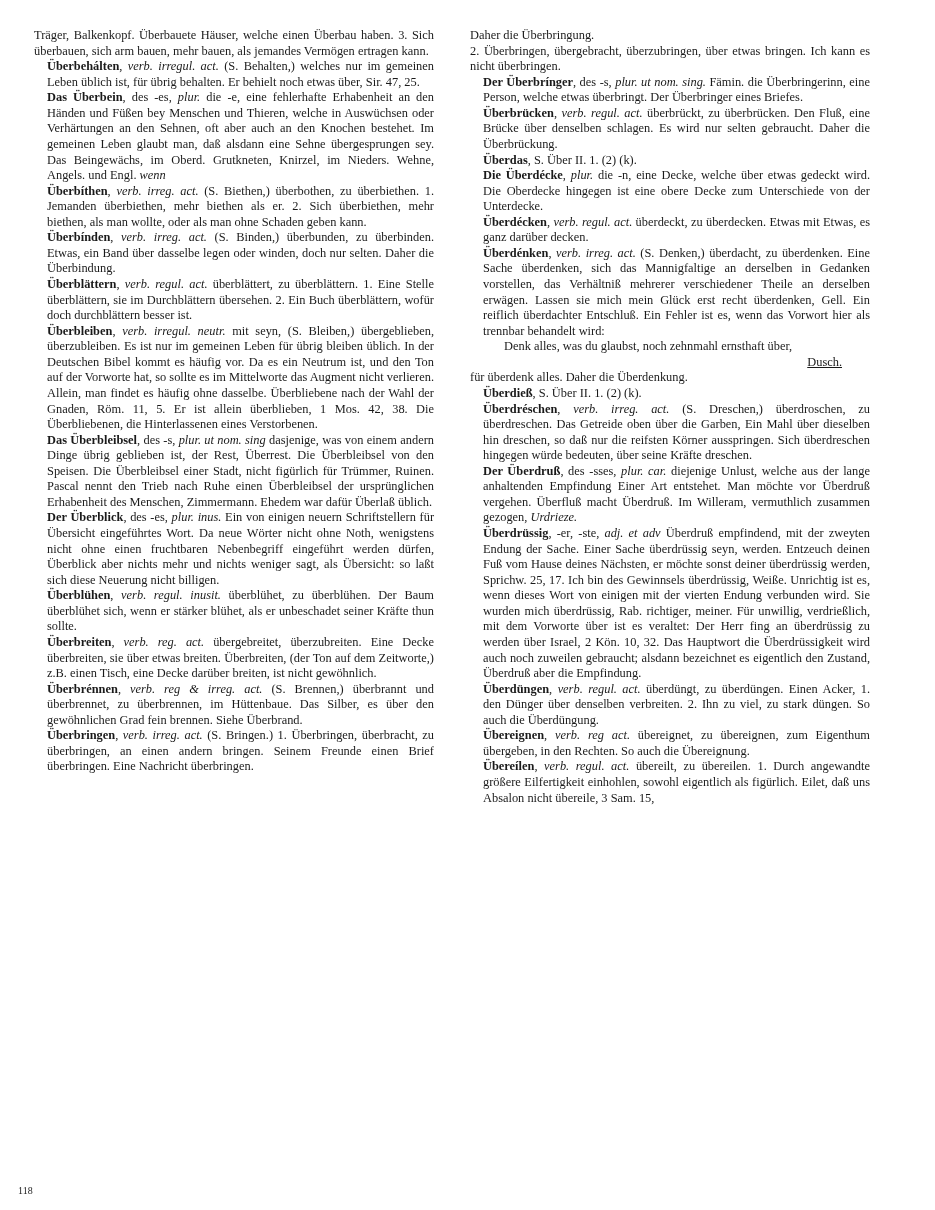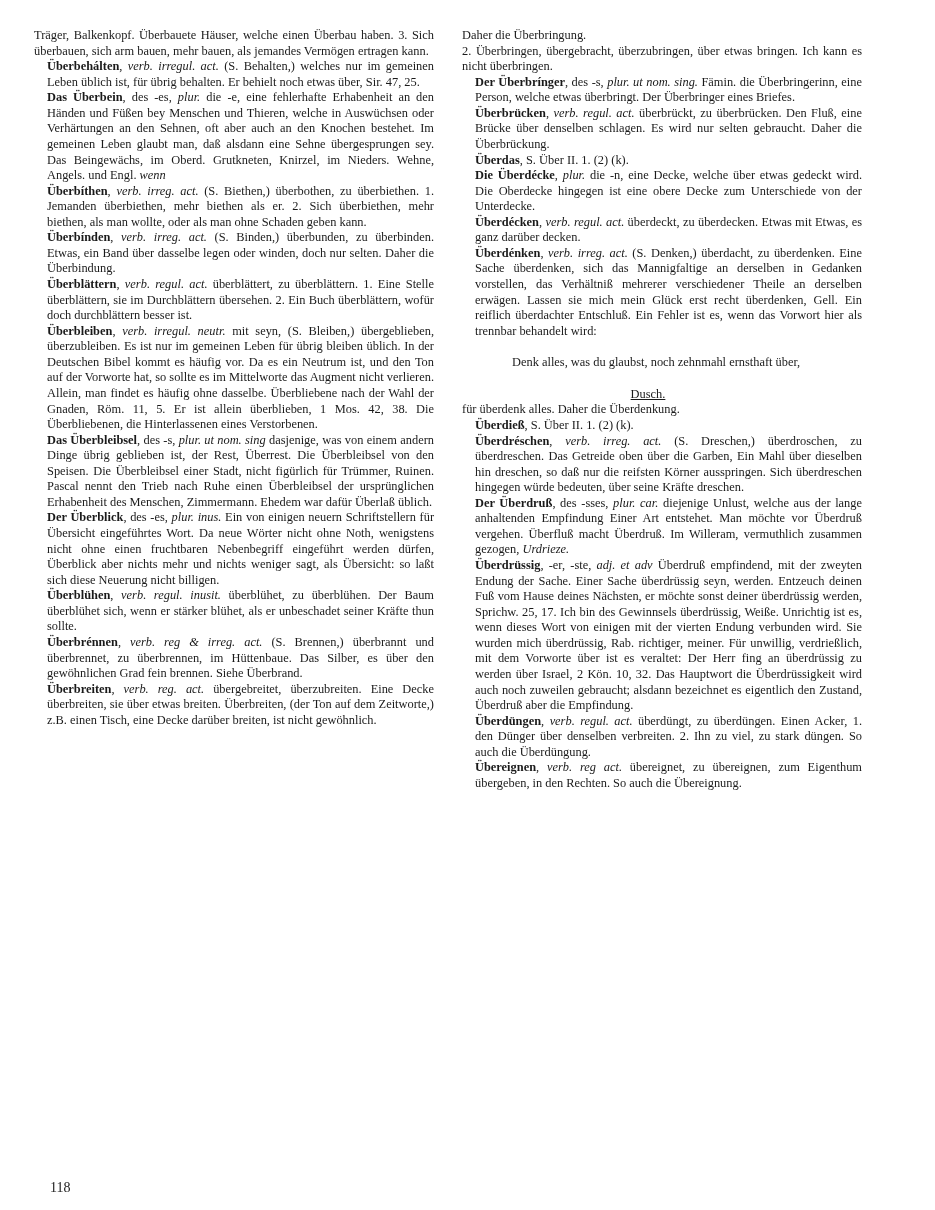--- a/index.html
+++ b/index.html
@@ -16,21 +16,21 @@
   .page {
     position: relative;
     width: 935px;
     height: 1210px;
     box-sizing: border-box;
     padding: 28px 34px 20px 34px;
   }
   .columns {
     display: flex;
     flex-direction: row;
-    gap: 28px;
+    gap: 36px;
     height: 1130px;
   }
   .col {
     width: 400px;
     font-size: 12.4px;
     line-height: 1.255;
     text-align: justify;
     text-justify: inter-word;
     hyphens: manual;
   }
@@ -51,56 +51,57 @@
   b, .bold {
     font-weight: bold;
   }
   i, .ital {
     font-style: italic;
   }
   .verse {
     display: block;
     text-indent: 0;
     padding-left: 34px;
-    margin: 16px;
+    margin: 0;
   }
   .verse-src {
     display: block;
-    text-align: center;
+    text-align: right;
     padding-right: 28px;
     text-indent: 0;
     text-decoration: underline;
   }
   .folio {
     position: absolute;
-    left: 50px;
+    left: 18px;
     bottom: 14px;
-    font-size: 14px;
+    font-size: 10px;
     color: #222;
     font-family: "Liberation Serif", serif;
   }
 </style>
 </head>
 <body>
 
 <div class="page">
   <div class="columns">
     <div class="col" id="col-left">
         <p class="entry plain"><span>Träger, Balkenkopf. Überbauete Häuser, welche einen Überbau haben. 3. Sich überbauen, sich arm bauen, mehr bauen, als jemandes Vermögen ertragen kann.</span></p>
         <p class="entry hang"><b>Überbehálten</b><span>, </span><i>verb. irregul. act.</i><span> (S. Behalten,) welches nur im gemeinen Leben üblich ist, für übrig behalten. Er behielt noch etwas über, Sir. 47, 25.</span></p>
         <p class="entry hang"><b>Das Überbein</b><span>, des -es, </span><i>plur.</i><span> die -e, eine fehlerhafte Erhabenheit an den Händen und Füßen bey Menschen und Thieren, welche in Auswüchsen oder Verhärtungen an den Sehnen, oft aber auch an den Knochen bestehet. Im gemeinen Leben glaubt man, daß alsdann eine Sehne übergesprungen sey. Das Beingewächs, im Oberd. Grutkneten, Knirzel, im Nieders. Wehne, Angels. und Engl. </span><i>wenn</i></p>
         <p class="entry hang"><b>Überbíthen</b><span>, </span><i>verb. irreg. act.</i><span> (S. Biethen,) überbothen, zu überbiethen. 1. Jemanden überbiethen, mehr biethen als er. 2. Sich überbiethen, mehr biethen, als man wollte, oder als man ohne Schaden geben kann.</span></p>
         <p class="entry hang"><b>Überbínden</b><span>, </span><i>verb. irreg. act.</i><span> (S. Binden,) überbunden, zu überbinden. Etwas, ein Band über dasselbe legen oder winden, doch nur selten. Daher die Überbindung.</span></p>
         <p class="entry hang"><b>Überblättern</b><span>, </span><i>verb. regul. act.</i><span> überblättert, zu überblättern. 1. Eine Stelle überblättern, sie im Durchblättern übersehen. 2. Ein Buch überblättern, wofür doch durchblättern besser ist.</span></p>
         <p class="entry hang"><b>Überbleiben</b><span>, </span><i>verb. irregul. neutr.</i><span> mit seyn, (S. Bleiben,) übergeblieben, überzubleiben. Es ist nur im gemeinen Leben für übrig bleiben üblich. In der Deutschen Bibel kommt es häufig vor. Da es ein Neutrum ist, und den Ton auf der Vorworte hat, so sollte es im Mittelworte das Augment nicht verlieren. Allein, man findet es häufig ohne dasselbe. Überbliebene nach der Wahl der Gnaden, Röm. 11, 5. Er ist allein überblieben, 1 Mos. 42, 38. Die Überbliebenen, die Hinterlassenen eines Verstorbenen.</span></p>
         <p class="entry hang"><b>Das Überbleibsel</b><span>, des -s, </span><i>plur. ut nom. sing</i><span> dasjenige, was von einem andern Dinge übrig geblieben ist, der Rest, Überrest. Die Überbleibsel von den Speisen. Die Überbleibsel einer Stadt, nicht figürlich für Trümmer, Ruinen. Pascal nennt den Trieb nach Ruhe einen Überbleibsel der ursprünglichen Erhabenheit des Menschen, Zimmermann. Ehedem war dafür Überlaß üblich.</span></p>
         <p class="entry hang"><b>Der Überblick</b><span>, des -es, </span><i>plur. inus.</i><span> Ein von einigen neuern Schriftstellern für Übersicht eingeführtes Wort. Da neue Wörter nicht ohne Noth, wenigstens nicht ohne einen fruchtbaren Nebenbegriff eingeführt werden dürfen, Überblick aber nichts mehr und nichts weniger sagt, als Übersicht: so laßt sich diese Neuerung nicht billigen.</span></p>
         <p class="entry hang"><b>Überblühen</b><span>, </span><i>verb. regul. inusit.</i><span> überblühet, zu überblühen. Der Baum überblühet sich, wenn er stärker blühet, als er unbeschadet seiner Kräfte thun sollte.</span></p>
+        <p class="entry hang"><b>Überbreiten</b><span>, </span><i>verb. reg. act.</i><span> übergebreitet, überzubreiten. Eine Decke überbreiten, sie über etwas breiten. Überbreiten, (der Ton auf dem Zeitworte,) z.B. einen Tisch, eine Decke darüber breiten, ist nicht gewöhnlich.</span></p>
         <p class="entry hang"><b>Überbrénnen</b><span>, </span><i>verb. reg &amp; irreg. act.</i><span> (S. Brennen,) überbrannt und überbrennet, zu überbrennen, im Hüttenbaue. Das Silber, es über den gewöhnlichen Grad fein brennen. Siehe Überbrand.</span></p>
-        <p class="entry hang"><b>Überbreiten</b><span>, </span><i>verb. reg. act.</i><span> übergebreitet, überzubreiten. Eine Decke überbreiten, sie über etwas breiten. Überbreiten, (der Ton auf dem Zeitworte,) z.B. einen Tisch, eine Decke darüber breiten, ist nicht gewöhnlich.</span></p>
+        <p class="entry hang"><b>Überbringen</b><span>, </span><i>verb. irreg. act.</i><span> (S. Bringen.) 1. Überbringen, überbracht, zu überbringen, an einen andern bringen. Seinem Freunde einen Brief überbringen. Eine Nachricht überbringen.</span></p>
       </div>
     <div class="col" id="col-right">
         <p class="entry plain"><span>Daher die Überbringung.</span></p>
         <p class="entry indent"><span>2. Überbringen, übergebracht, überzubringen, über etwas bringen. Ich kann es nicht überbringen.</span></p>
         <p class="entry hang"><b>Der Überbrínger</b><span>, des -s, </span><i>plur. ut nom. sing.</i><span> Fämin. die Überbringerinn, eine Person, welche etwas überbringt. Der Überbringer eines Briefes.</span></p>
         <p class="entry hang"><b>Überbrücken</b><span>, </span><i>verb. regul. act.</i><span> überbrückt, zu überbrücken. Den Fluß, eine Brücke über denselben schlagen. Es wird nur selten gebraucht. Daher die Überbrückung.</span></p>
         <p class="entry hang"><b>Überdas</b><span>, S. Über II. 1. (2) (k).</span></p>
         <p class="entry hang"><b>Die Überdécke</b><span>, </span><i>plur.</i><span> die -n, eine Decke, welche über etwas gedeckt wird. Die Oberdecke hingegen ist eine obere Decke zum Unterschiede von der Unterdecke.</span></p>
         <p class="entry hang"><b>Überdécken</b><span>, </span><i>verb. regul. act.</i><span> überdeckt, zu überdecken. Etwas mit Etwas, es ganz darüber decken.</span></p>
         <p class="entry hang"><b>Überdénken</b><span>, </span><i>verb. irreg. act.</i><span> (S. Denken,) überdacht, zu überdenken. Eine Sache überdenken, sich das Mannigfaltige an derselben in Gedanken vorstellen, das Verhältniß mehrerer verschiedener Theile an derselben erwägen. Lassen sie mich mein Glück erst recht überdenken, Gell. Ein reiflich überdachter Entschluß. Ein Fehler ist es, wenn das Vorwort hier als trennbar behandelt wird:</span></p>
@@ -108,16 +109,17 @@
           <span class="verse"><span>Denk alles, was du glaubst, noch zehnmahl ernsthaft über,</span></span>
           <span class="verse-src">Dusch.</span>
         </p>
         <p class="entry plain"><span>für überdenk alles. Daher die Überdenkung.</span></p>
         <p class="entry hang"><b>Überdieß</b><span>, S. Über II. 1. (2) (k).</span></p>
         <p class="entry hang"><b>Überdréschen</b><span>, </span><i>verb. irreg. act.</i><span> (S. Dreschen,) überdroschen, zu überdreschen. Das Getreide oben über die Garben, Ein Mahl über dieselben hin dreschen, so daß nur die reifsten Körner ausspringen. Sich überdreschen hingegen würde bedeuten, über seine Kräfte dreschen.</span></p>
         <p class="entry hang"><b>Der Überdruß</b><span>, des -sses, </span><i>plur. car.</i><span> diejenige Unlust, welche aus der lange anhaltenden Empfindung Einer Art entstehet. Man möchte vor Überdruß vergehen. Überfluß macht Überdruß. Im Willeram, vermuthlich zusammen gezogen, </span><i>Urdrieze.</i></p>
         <p class="entry hang"><b>Überdrüssig</b><span>, -er, -ste, </span><i>adj. et adv</i><span> Überdruß empfindend, mit der zweyten Endung der Sache. Einer Sache überdrüssig seyn, werden. Entzeuch deinen Fuß vom Hause deines Nächsten, er möchte sonst deiner überdrüssig werden, Sprichw. 25, 17. Ich bin des Gewinnsels überdrüssig, Weiße. Unrichtig ist es, wenn dieses Wort von einigen mit der vierten Endung verbunden wird. Sie wurden mich überdrüssig, Rab. richtiger, meiner. Für unwillig, verdrießlich, mit dem Vorworte über ist es veraltet: Der Herr fing an überdrüssig zu werden über Israel, 2 Kön. 10, 32. Das Hauptwort die Überdrüssigkeit wird auch noch zuweilen gebraucht; alsdann bezeichnet es eigentlich den Zustand, Überdruß aber die Empfindung.</span></p>
         <p class="entry hang"><b>Überdüngen</b><span>, </span><i>verb. regul. act.</i><span> überdüngt, zu überdüngen. Einen Acker, 1. den Dünger über denselben verbreiten. 2. Ihn zu viel, zu stark düngen. So auch die Überdüngung.</span></p>
         <p class="entry hang"><b>Übereignen</b><span>, </span><i>verb. reg act.</i><span> übereignet, zu übereignen, zum Eigenthum übergeben, in den Rechten. So auch die Übereignung.</span></p>
+        <p class="entry hang"><b>Übereílen</b><span>, </span><i>verb. regul. act.</i><span> übereilt, zu übereilen. 1. Durch angewandte größere Eilfertigkeit einhohlen, sowohl eigentlich als figürlich. Eilet, daß uns Absalon nicht übereile, 3 Sam. 15,</span></p>
       </div>
   </div>
   <div class="folio">118</div>
 </div>
 
 </body></html>

